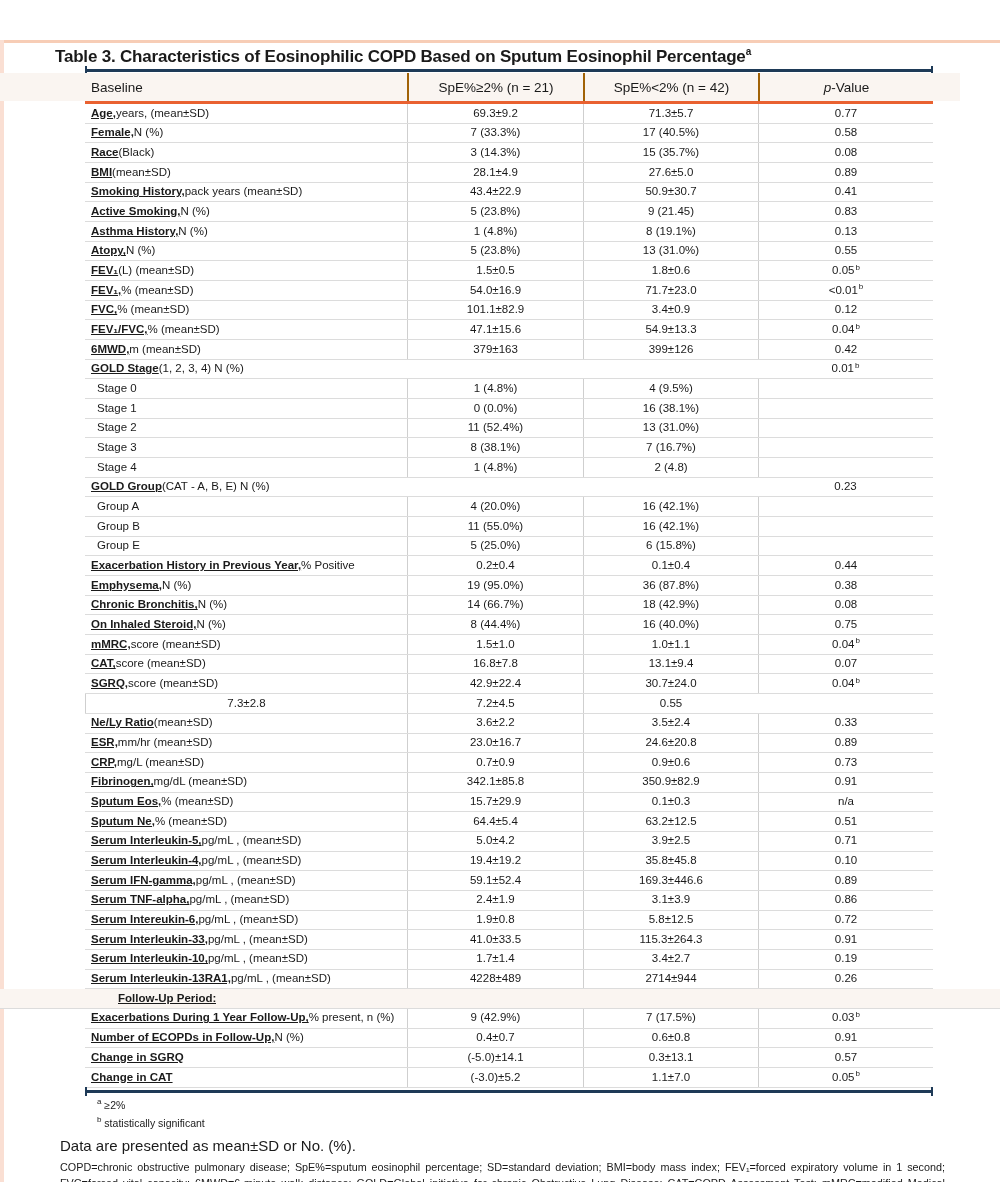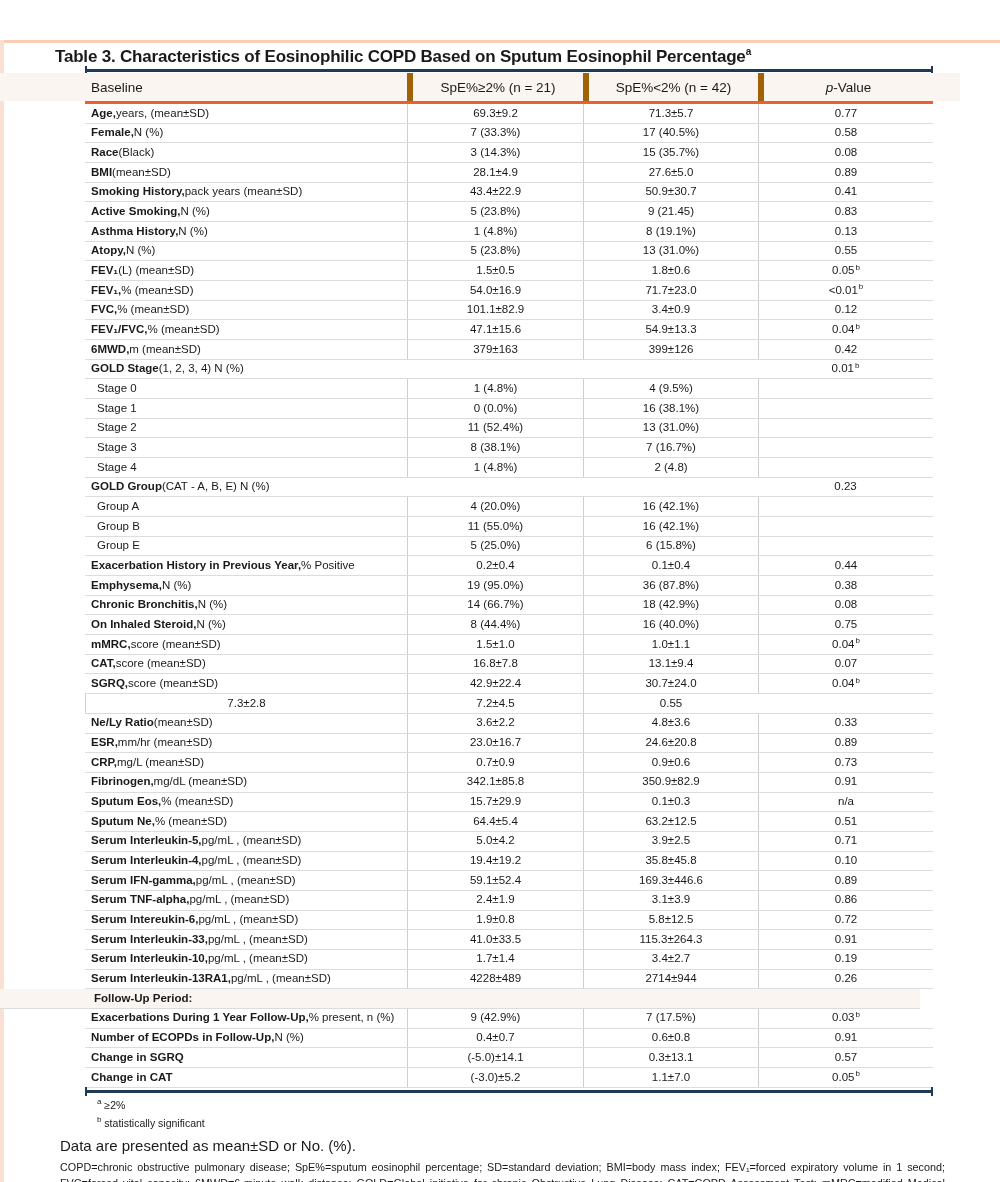--- a/index.html
+++ b/index.html
@@ -18,34 +18,34 @@
 
   .bracket{position:absolute;left:85px;width:848px;height:3px;background:#1e3a57;}
   .bracket.topline{top:29px;}
   .bracket.bottomline{top:1050px;}
   .bracket::before,.bracket::after{content:'';position:absolute;top:-3px;width:2px;height:9px;background:#1e3a57;}
   .bracket::before{left:0;}
   .bracket::after{right:0;}
 
   .headerband{position:absolute;left:0;top:33px;width:960px;height:28px;background:#faf5f1;}
   .headergrid{margin-left:85px;width:848px;height:100%;display:grid;grid-template-columns:322px 176px 175px 175px;align-items:center;font-size:13.5px;}
-  .hcell{text-align:center;border-left:6px solid #a16207;height:100%;display:flex;align-items:center;justify-content:center;}
+  .hcell{text-align:center;border-left:2px solid #a16207;height:100%;display:flex;align-items:center;justify-content:center;}
   .hcell.first{text-align:left;border-left:none;justify-content:flex-start;padding-left:6px;}
   .hcell .it{font-style:italic;}
 
   .orangerule{position:absolute;left:85px;top:61px;width:848px;height:3px;background:#e96130;}
 
   .rows{position:absolute;left:0;top:64px;width:1000px;}
   .row{height:19.68px;box-sizing:border-box;border-bottom:1px solid #dcdcdc;display:grid;
        grid-template-columns:322px 176px 175px 175px;margin-left:85px;width:848px;align-items:center;font-size:11.5px;}
-  .row.h{display:flex;margin-left:0;width:920px;padding-left:88px;background:#faf5f1;}
+  .row.h{display:flex;margin-left:0;width:1000px;padding-left:112px;background:#faf5f1;}
   .cell{height:100%;display:flex;align-items:center;line-height:1;}
   .cell.label{padding-left:6px;white-space:nowrap;overflow:hidden;}
   .cell.label.indent{padding-left:12px;}
-  .cell.label b{font-weight:bold;}
+  .cell.label b{font-weight:bold;text-decoration:underline;}
   .cell.val{justify-content:center;text-align:center;border-left:1px solid #cfcfcf;}
   .cell.nosep{border-left:none;}
   .cell.span3{grid-column:1 / 4;}
   sup.psup{font-size:8px;line-height:1;vertical-align:super;margin-left:1px;position:relative;top:-3px;}
 
   .fn{position:absolute;left:97px;font-size:10.5px;}
   .fn sup{font-size:8px;}
   .fn.a{top:1057px;}
   .fn.b{top:1075px;}
   .presented{position:absolute;left:60px;top:1097px;font-size:15px;}
@@ -340,21 +340,21 @@
         <div class="cell val">7.3±2.8</div>
         <div class="cell val">7.2±4.5</div>
         <div class="cell val">0.55</div>
       </div>
       <div class="row ">
         <div class="cell label">
           <b>Ne/Ly Ratio</b>
           <span> (mean±SD)</span>
         </div>
         <div class="cell val">3.6±2.2</div>
-        <div class="cell val">4.8±3.6</div>
+        <div class="cell val">3.5±2.4</div>
         <div class="cell val">0.33</div>
       </div>
       <div class="row ">
         <div class="cell label">
           <b>ESR,</b>
           <span> mm/hr (mean±SD)</span>
         </div>
         <div class="cell val">23.0±16.7</div>
         <div class="cell val">24.6±20.8</div>
         <div class="cell val">0.89</div>

